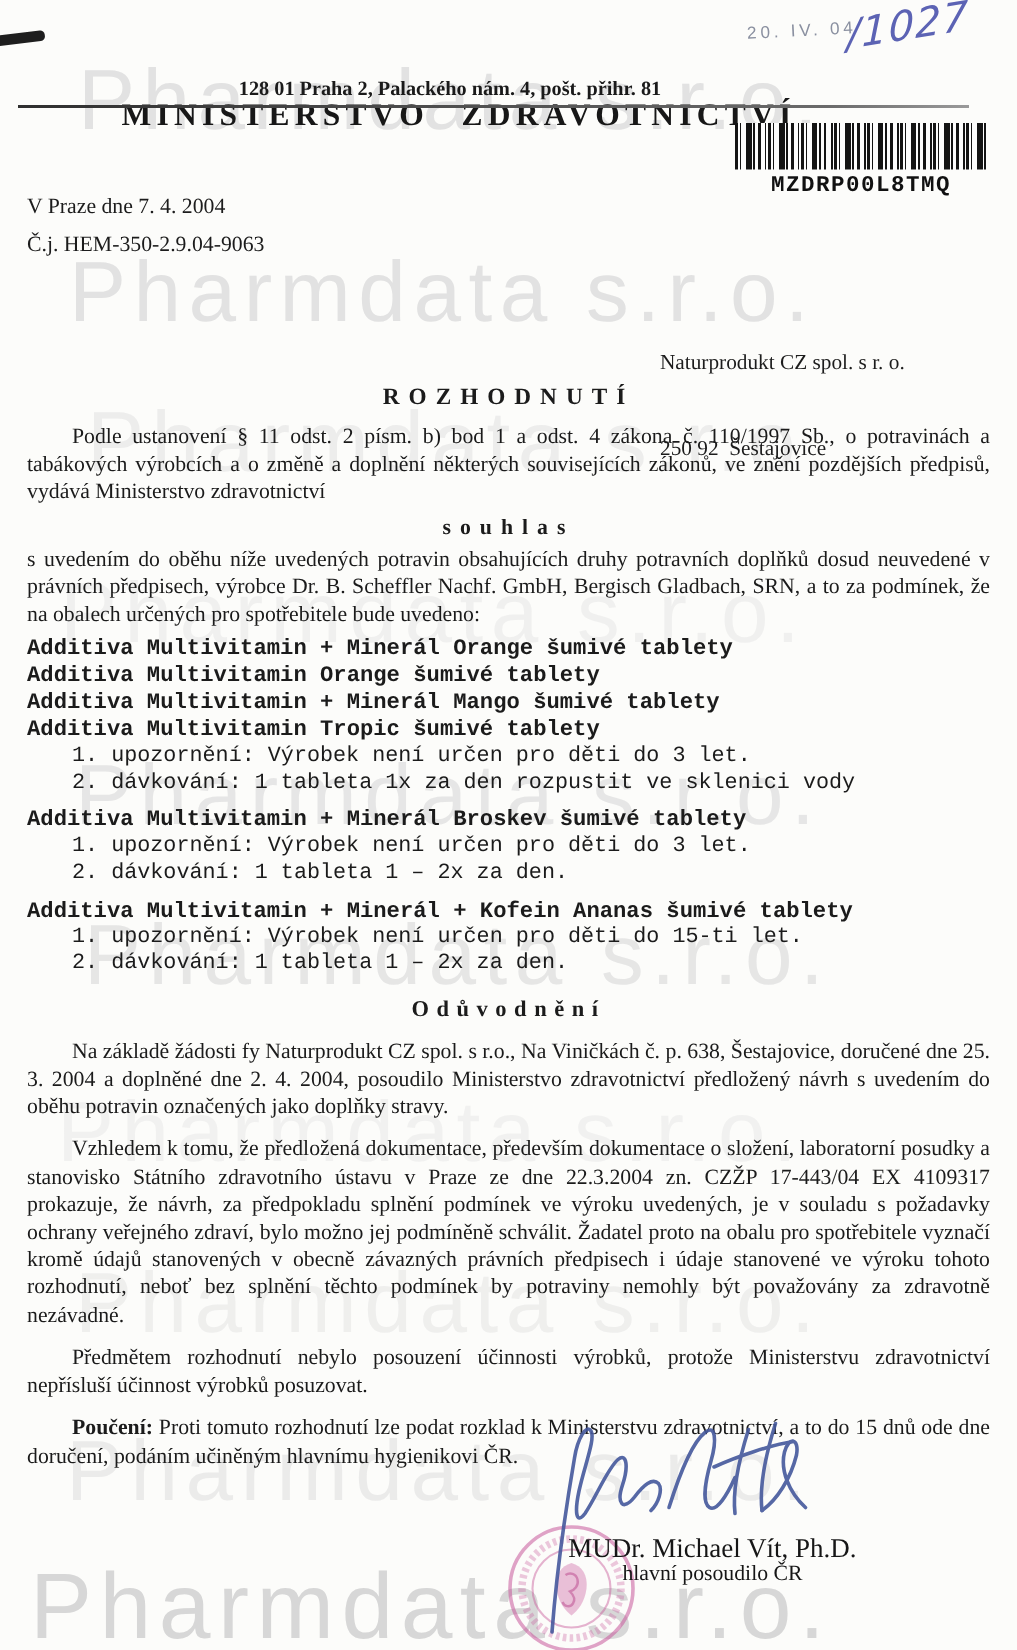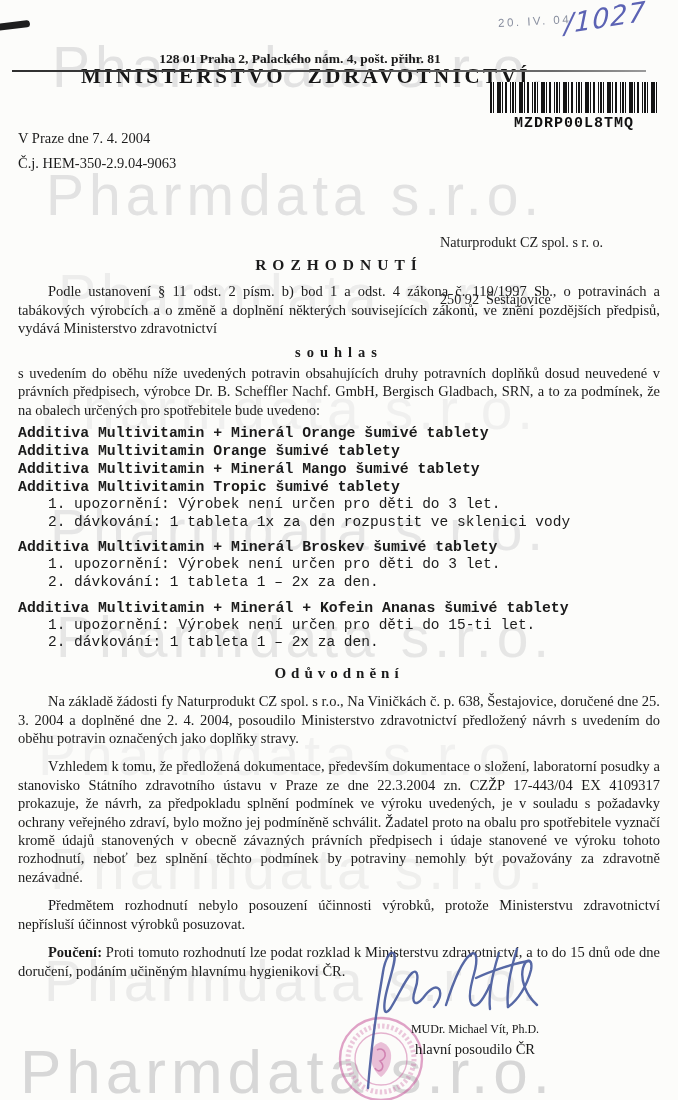--- a/index.html
+++ b/index.html
@@ -95,21 +95,21 @@
     text-align:center; font-weight:bold; font-size:15px;
     letter-spacing:5px; margin:12px 0 10px 0;
   }
   .just-para { text-align:justify; text-indent:30px; margin:0 0 10px 0; }
   .poucenie-label { font-weight:bold; }
   
   .stamp-svg { position:absolute; top:1014px; left:336px; z-index:2; }
   .signature-svg { position:absolute; top:942px; left:326px; z-index:3; }
   .signer-name {
     position:absolute; top:1022px; left:365px; width:220px; z-index:3;
-    text-align:center; font-size:12px; color:#161616;
+    text-align:center; font-size:18px; color:#161616;
   }
   .signer-title {
     position:absolute; top:1041px; left:365px; width:220px; z-index:3;
     text-align:center; font-size:14.5px; color:#161616;
   }
 </style>
 </head>
 <body>
 
 <div class="page">

